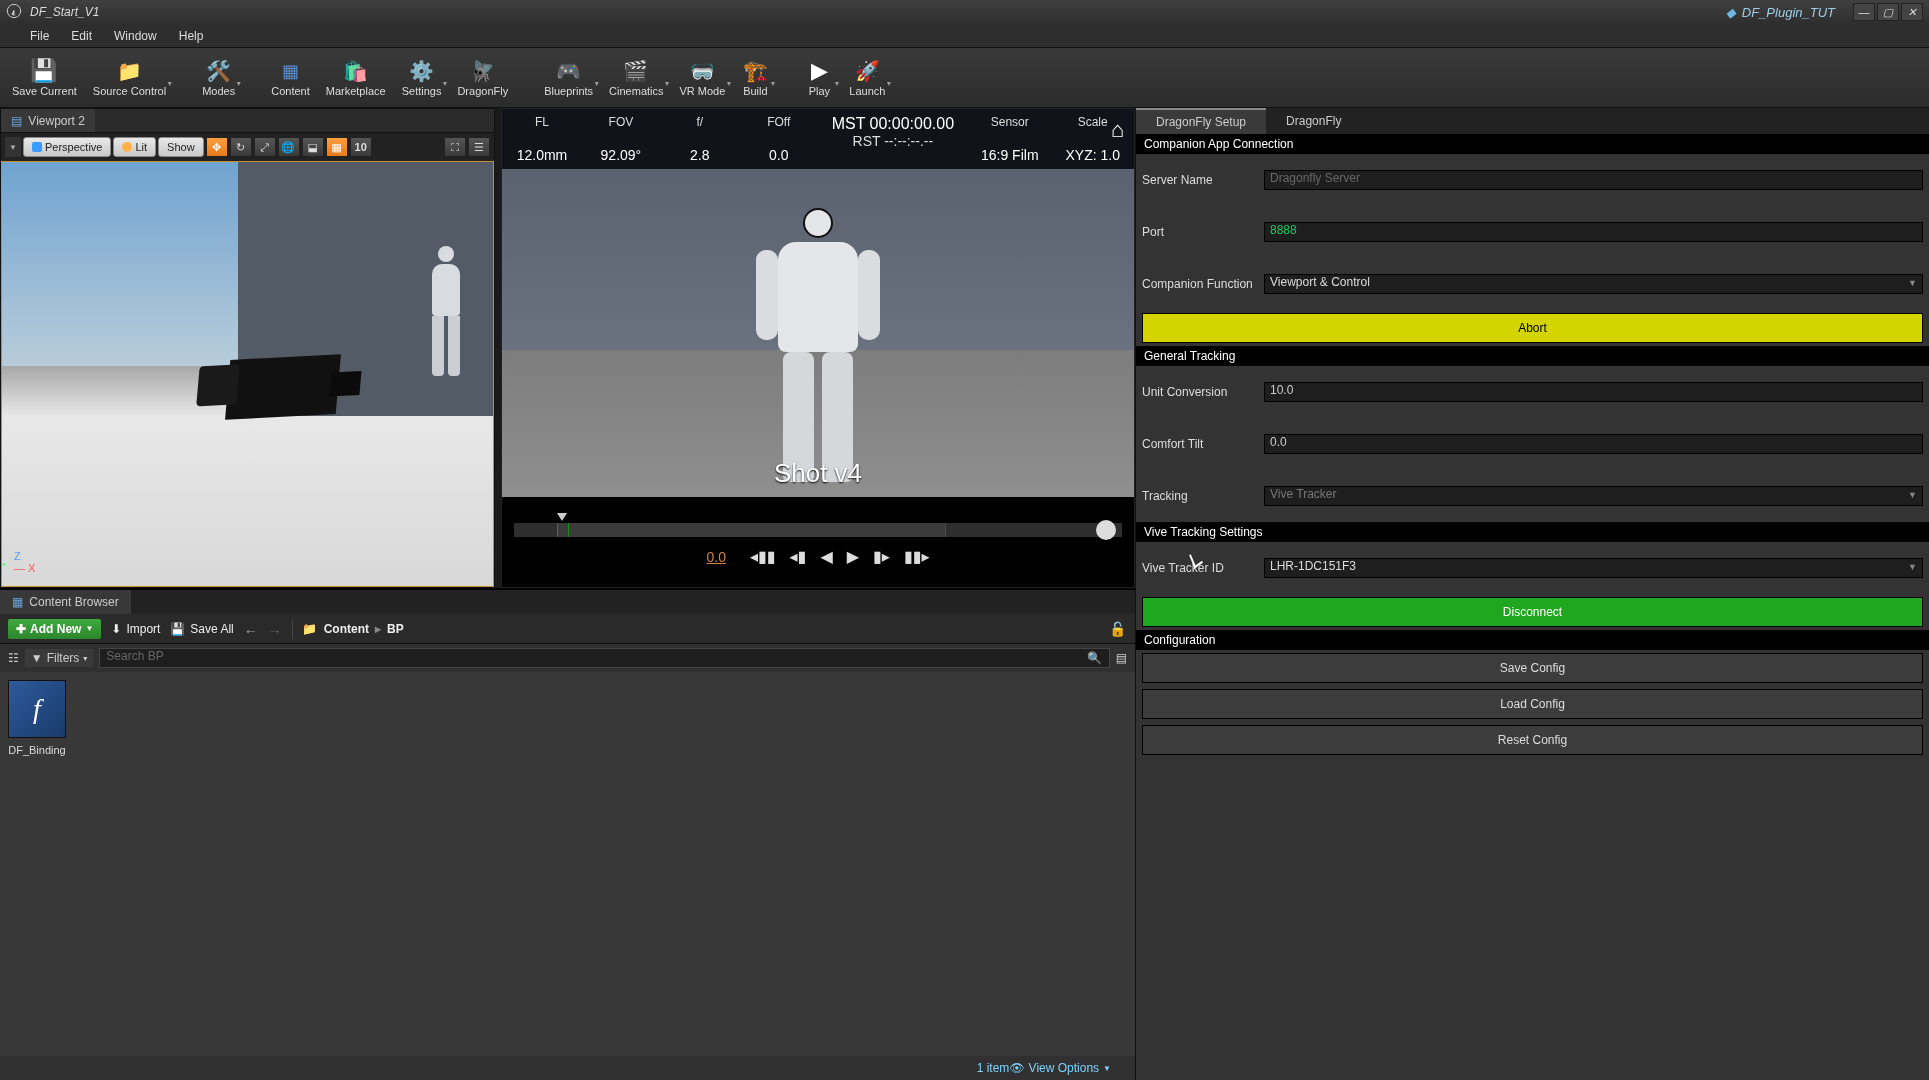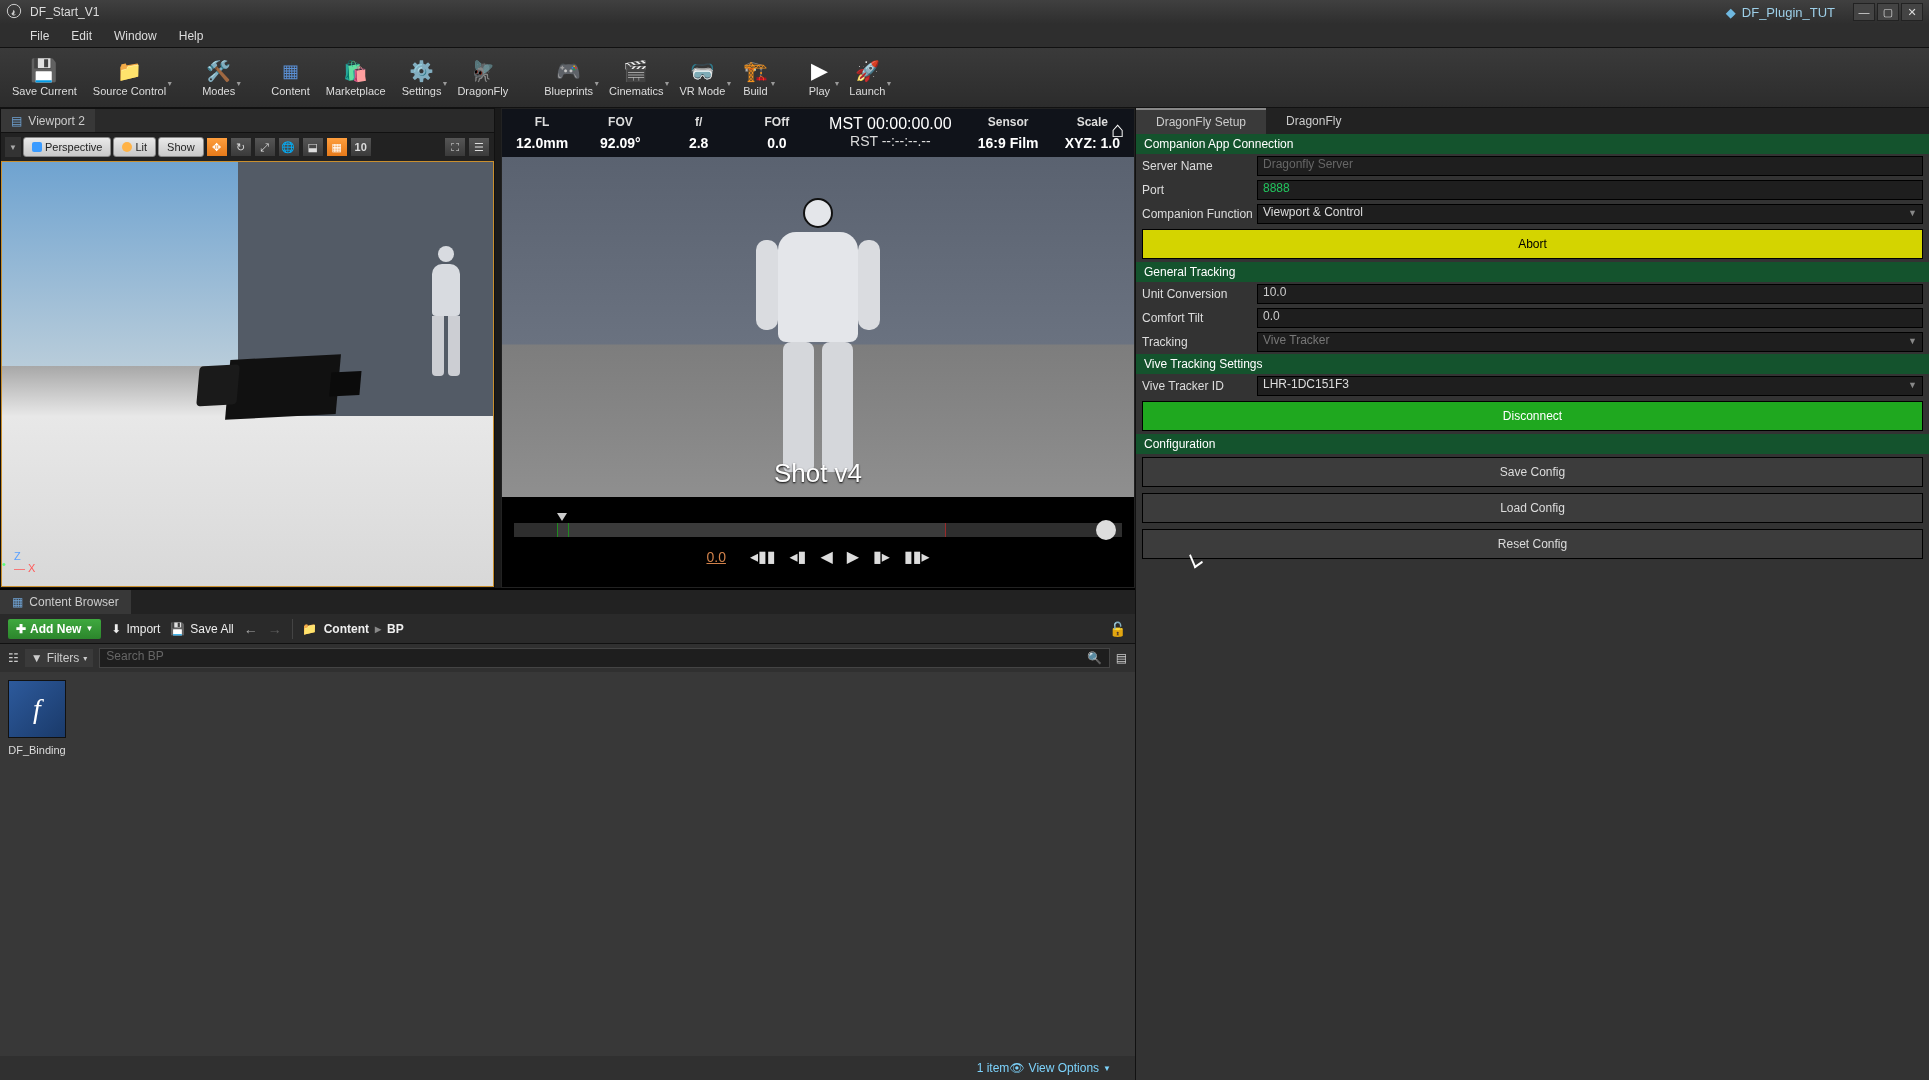--- a/index.html
+++ b/index.html
@@ -1,19 +1,19 @@
 <!DOCTYPE html>
 <html><head>
 <meta charset="utf-8">
 <style>
 * { margin: 0; padding: 0; box-sizing: border-box; font-family: "Segoe UI", Arial, sans-serif; }
 body { background: #1a1a1a; color: #ccc; font-size: 12px; overflow: hidden; width: 1929px; height: 1080px; position: relative; }
 
 
-.titlebar { height: 24px; background: linear-gradient(#404040,#2e2e2e); display: flex; align-items: center; padding: 12px 6px; justify-content: space-between; }
+.titlebar { height: 24px; background: linear-gradient(#404040,#2e2e2e); display: flex; align-items: center; padding: 12px 6px; justify-content: space-between; font-style: italic; }
 .titlebar-left { display:flex; align-items:center; gap:8px; }
 .titlebar-left svg { width:16px; height:16px; }
 .win-title { color:#ddd; font-size:12px; }
 .titlebar-right { display:flex; align-items:center; gap:6px; }
 .plugin-tab { display:flex; align-items:center; gap:6px; padding:2px 10px; color:#9dcfe8; font-size:13px; }
 .wbtns { display:flex; }
 .wbtn { width:22px; height:18px; background:#444; margin-left:2px; display:flex; align-items:center; justify-content:center; color:#ddd; font-size:11px; border:1px solid #222; cursor:pointer; }
 
 
 .menubar { height:24px; background:#2e2e2e; display:flex; align-items:center; padding:0 20px; gap:2px; border-bottom:1px solid #111; }
@@ -54,21 +54,21 @@
 .mann-legs { width:28px; height:60px; margin:0 auto; display:flex; gap:4px; }
 .mann-legs div { flex:1; background:#ccced3; border-radius:0 0 4px 4px; }
 .gizmo { position:absolute; left:12px; bottom:12px; font-size:11px; }
 .gizmo .z { color:#5aa0ff; }
 .gizmo .x { color:#ff5a5a; }
 .gizmo .y { color:#5aff7a; position:absolute; left:-12px; bottom:4px; }
 
 
 .cam-viewport { flex:1; display:flex; flex-direction:column; background:#111; border:1px solid #222; margin-left:6px; }
 .cam-hud { display:flex; justify-content:space-between; padding:6px 14px; color:#eee; font-size:13px; background:#10131a; position:relative; }
-.hud-col { display:flex; flex-direction:column; align-items:center; gap:6px; min-width:52px;font-weight:bold; }
+.hud-col { display:flex; flex-direction:column; align-items:center; gap:18px; min-width:52px; }
 .hud-col .hlabel { font-size:12px; color:#ddd; }
 .hud-col .hval { font-size:14px; color:#fff; }
 .hud-center { display:flex; flex-direction:column; align-items:center; }
 .hud-center .mst { font-size:16px; color:#fff; }
 .hud-center .rst { font-size:14px; color:#ddd; }
 .home-icon { position:absolute; right:10px; top:8px; color:#fff; font-size:22px; cursor:pointer; }
 .cam-stage { flex:1; background: linear-gradient(to bottom,#5a6270 0%, #6a7280 55%, #7d7d7d 55.3%, #8f8f8f 100%); position:relative; display:flex; align-items:flex-end; justify-content:center; }
 .cam-stage .mannequin2 { position:absolute; top:12%; left:50%; transform:translateX(-50%); width:120px; }
 .m2-head { width:30px; height:30px; background:#e4e6ea; border-radius:50%; margin:0 auto; border:2px solid #111; }
 .m2-torso { width:80px; height:110px; background:#e4e6ea; margin:4px auto 0; border-radius:18px 18px 8px 8px; position:relative; }
@@ -110,22 +110,22 @@
 .asset-icon { width:58px; height:58px; background: linear-gradient(135deg,#2d5a9c,#1a3a6a); border:1px solid #111; display:flex; align-items:center; justify-content:center; font-size:28px; color:#fff; font-style:italic; font-family:serif; }
 .asset-name { font-size:11px; color:#ddd; text-align:center; }
 .cb-footer { height:24px; display:flex; align-items:center; justify-content:flex-end; padding:0 24px; background:#303030; font-size:12px; color:#7dd3fc; }
 .view-opts { display:flex; align-items:center; gap:4px; cursor:pointer; }
 
 
 .rightpanel { flex:1; background:#333; display:flex; flex-direction:column; border-left:1px solid #111; }
 .rp-tabs { height:26px; display:flex; background:#222; }
 .rp-tab { padding:4px 20px; color:#ccc; cursor:pointer; font-size:12px; display:flex; align-items:center; }
 .rp-tab.active { background:#3a3a3a; border-top:2px solid #888; }
-.rp-section-hdr { background:#14532d; color:#fff; padding:3px 8px; font-size:12px; font-weight:500; }
-.rp-row { display:flex; align-items:center; padding:2px 6px; gap:3px; min-height:24px; }
+.rp-section-hdr { background:#000000; color:#fff; padding:3px 8px; font-size:12px; font-weight:500; }
+.rp-row { display:flex; align-items:center; padding:16px 6px; gap:10px; min-height:24px; }
 .rp-row label { width:112px; font-size:12px; color:#ddd; }
 .rp-input { flex:1; height:20px; background:#1e1e1e; border:1px solid #000; color:#ccc; padding:0 5px; font-size:12px; }
 .rp-input.ro { color:#666; }
 .rp-select { flex:1; height:20px; background:#1e1e1e; border:1px solid #000; color:#ddd; padding:0 5px; font-size:12px; position:relative; }
 .rp-select::after { content:"▼"; position:absolute; right:5px; top:3px; font-size:9px; color:#888; }
 .rp-bigbtn { margin:3px 6px; height:30px; display:flex; align-items:center; justify-content:center; font-size:12px; cursor:pointer; border:1px solid #000; }
 .rp-bigbtn.yellow { background:#d4d400; color:#000; }
 .rp-bigbtn.green { background:#1fa81f; color:#fff; }
 .rp-bigbtn.gray { background:#3c3c3c; color:#ddd; }
 

